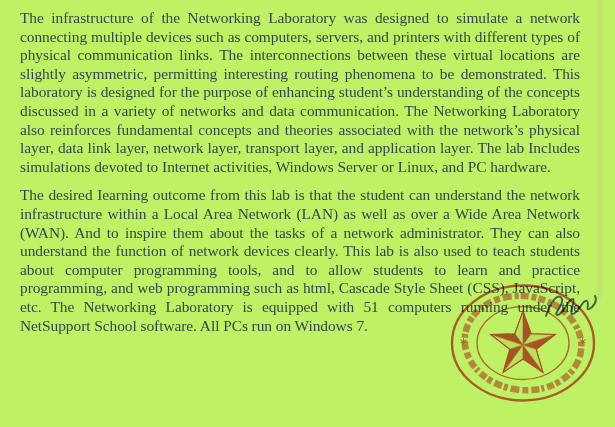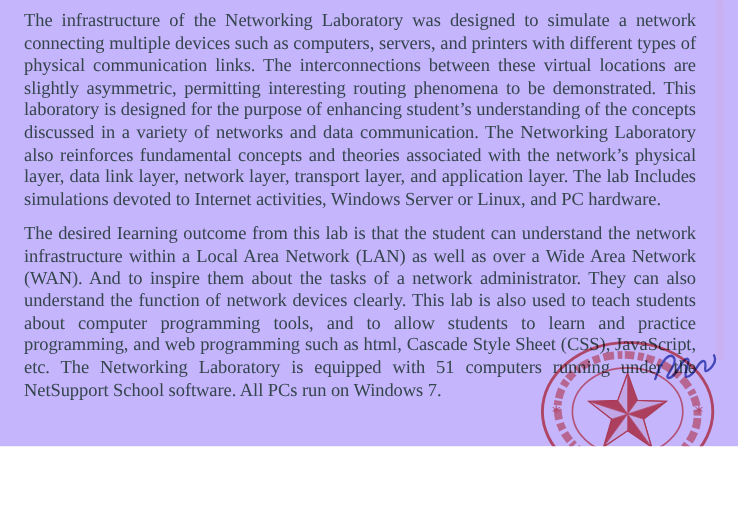--- a/index.html
+++ b/index.html
@@ -1,20 +1,20 @@
 <!DOCTYPE html>
 <html><head>
 <meta charset="utf-8">
 <style>
   html, body { margin: 0; padding: 0; background: #ffffff; }
   .page {
     position: relative;
     width: 615px;
-    height: 372px;
-    background: #c4b5fd;
+    height: 427px;
+    background: #bef264;
     overflow: hidden;
     font-family: "Liberation Serif", "DejaVu Serif", serif;
   }
   .text-block {
     position: absolute;
     left: 20px;
     top: 9px;
     width: 560px;
     color: #35454c;
     font-size: 15.4px;

